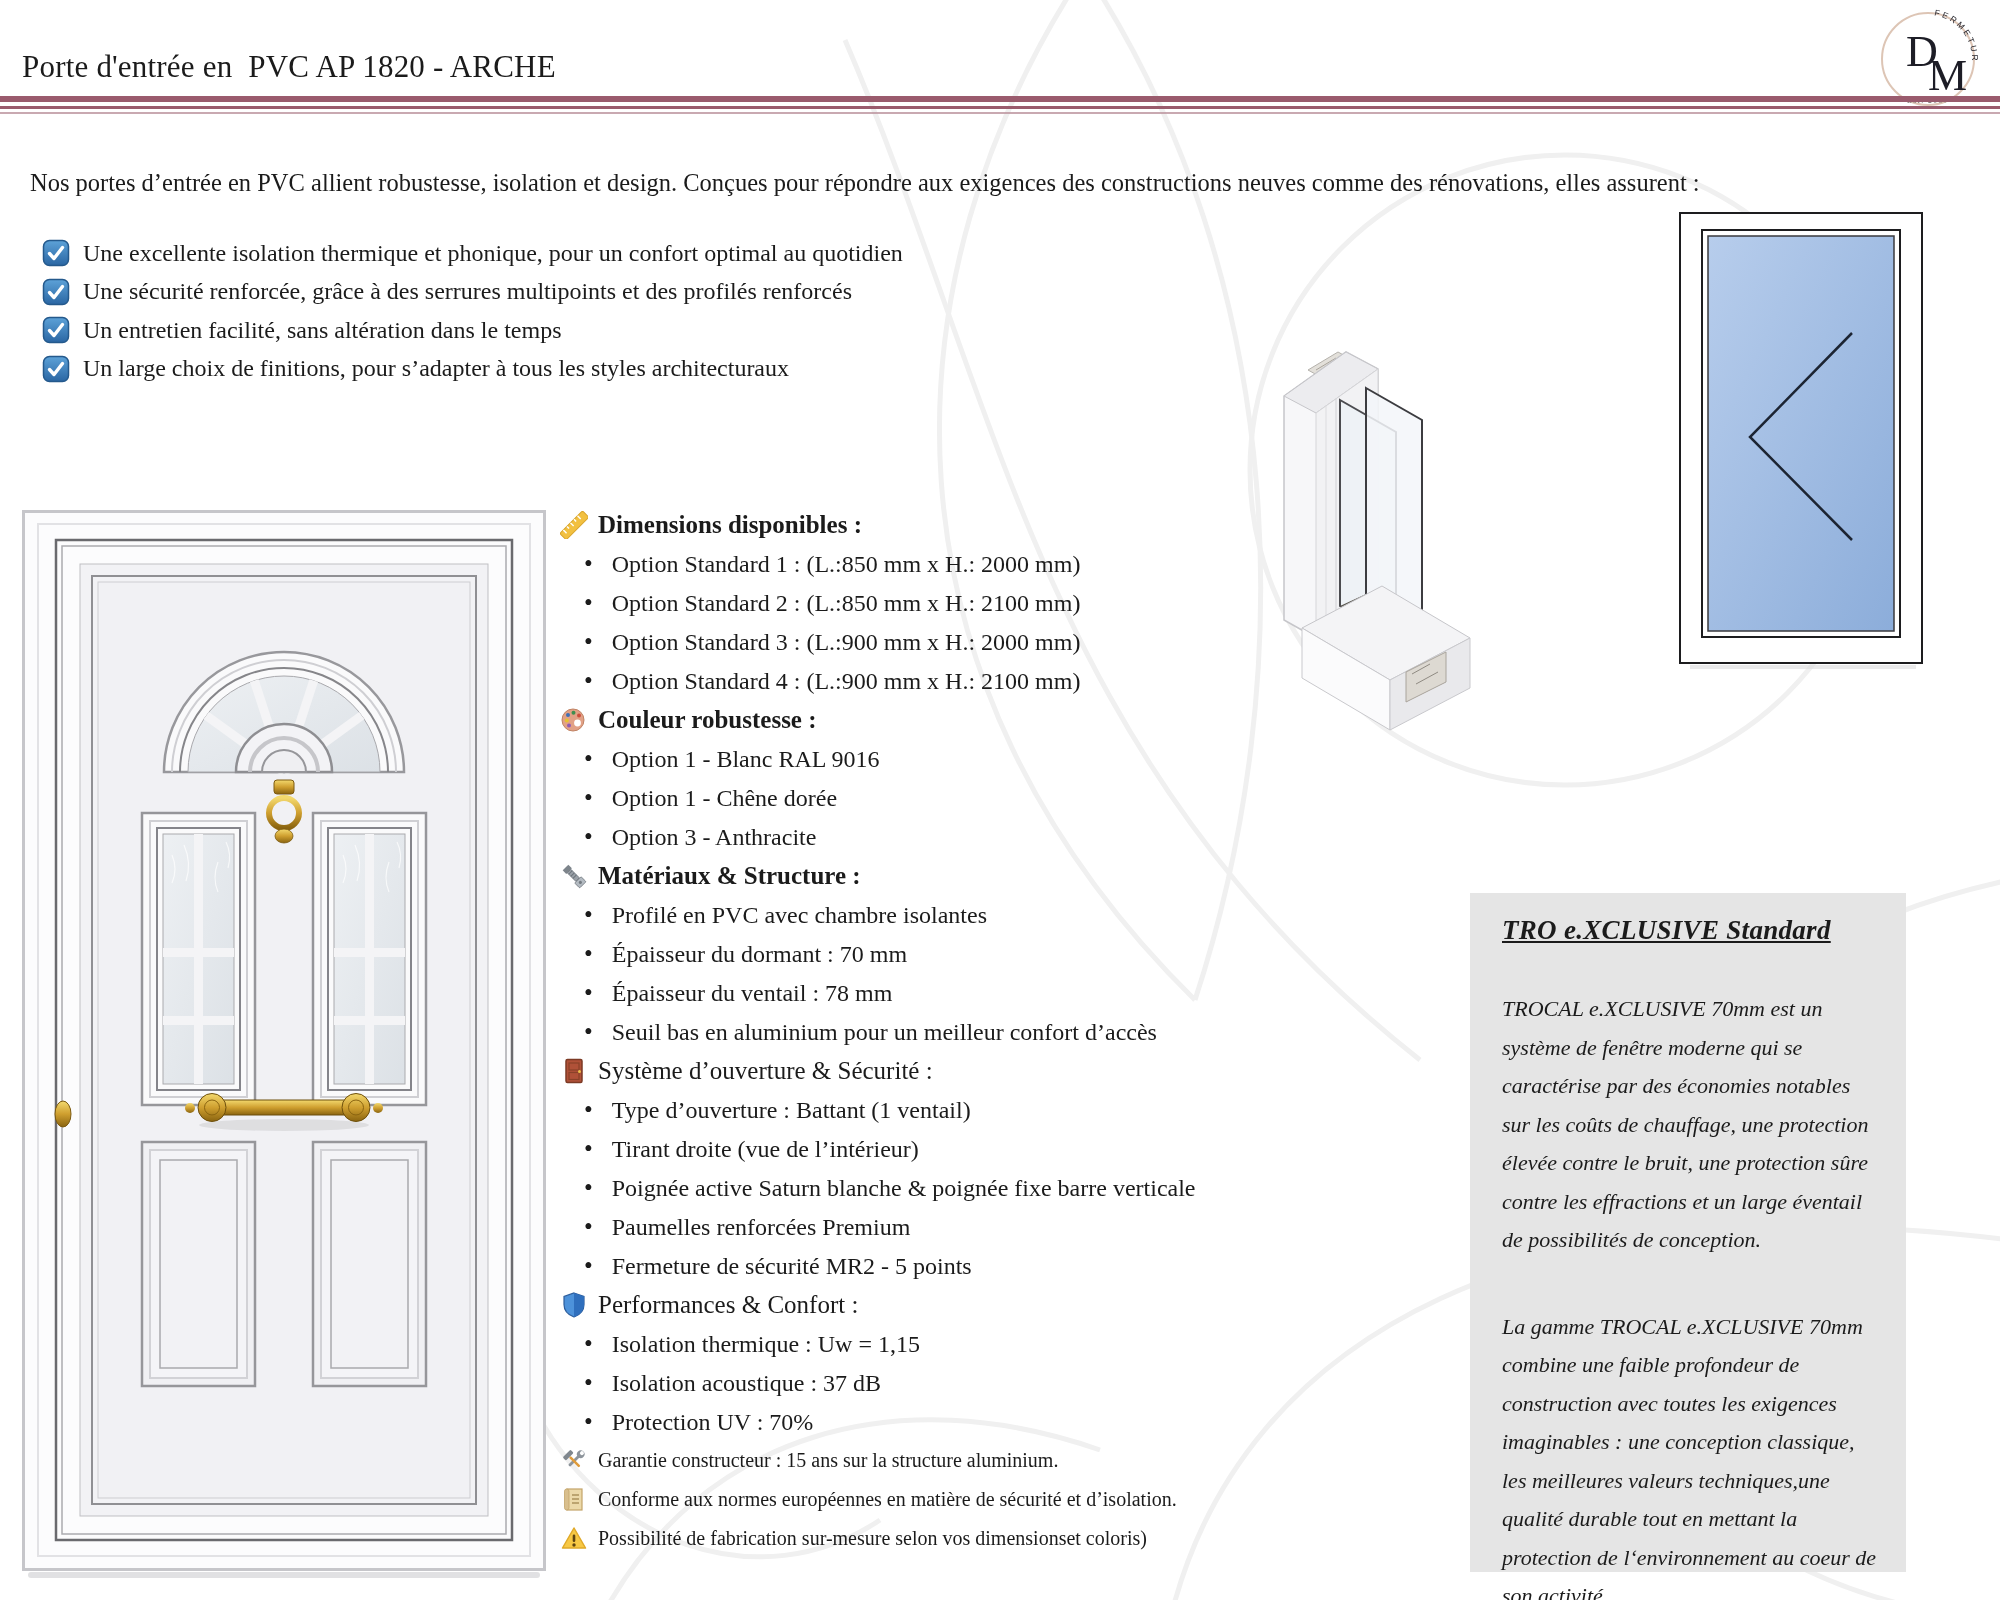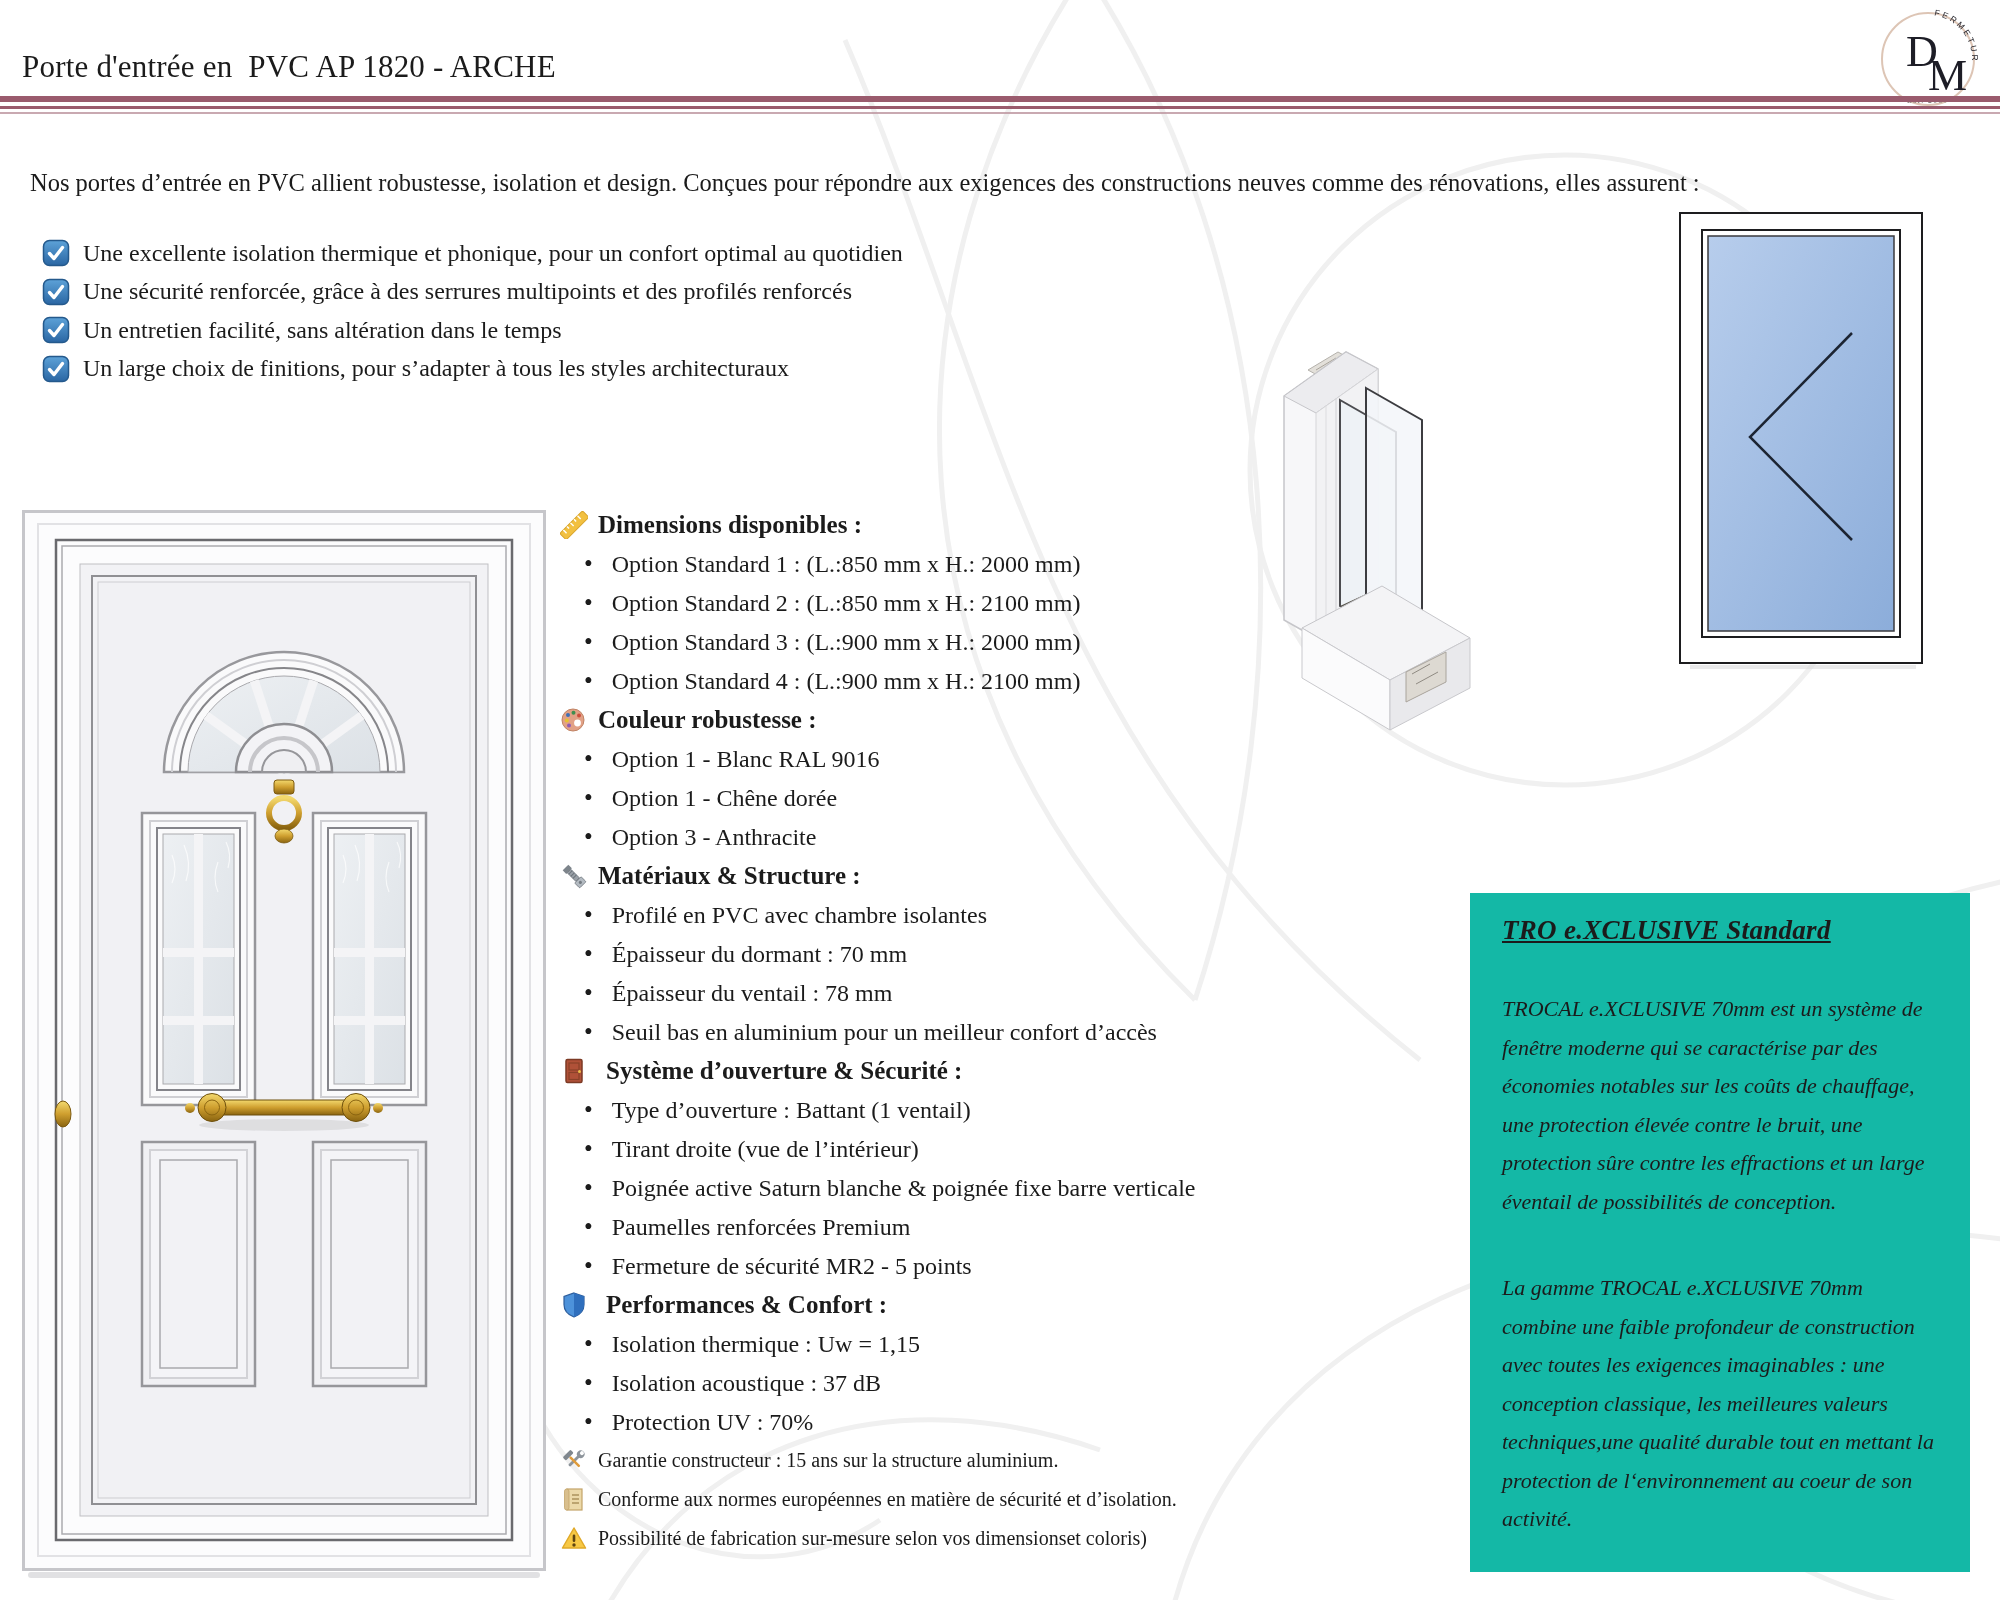--- a/index.html
+++ b/index.html
@@ -16,25 +16,25 @@
   .checklist{position:absolute;left:42px;top:234px;}
   .check-item{display:flex;align-items:center;height:38.5px;font-size:24px;}
   .check-icon{width:28px;height:28px;margin-right:13px;flex:0 0 auto;display:inline-flex;}
   .door{position:absolute;left:22px;top:510px;width:524px;height:1072px;}
   .profile{position:absolute;left:1278px;top:342px;width:205px;height:400px;}
   .diagram{position:absolute;left:1678px;top:205px;width:255px;height:470px;}
   .specs{position:absolute;left:560px;top:505px;width:900px;}
   .srow{display:flex;align-items:center;height:39px;}
   .sicon{width:28px;height:28px;margin-right:10px;display:inline-flex;flex:0 0 auto;}
   .shead{font-size:25px;font-weight:bold;}
-  .shead.plain{font-weight:bold;margin-left:8px;}
+  .shead.plain{font-weight:normal;}
   .sitem{font-size:24px;padding-left:24px;}
   .sitem::before{content:"•";margin-right:19px;font-size:25px;}
   .sfoot{font-size:20px;}
-  .tro{position:absolute;left:1470px;top:893px;width:500px;height:679px;background:#14b8a6;
+  .tro{position:absolute;left:1470px;top:893px;width:436px;height:679px;background:#e5e5e5;
        box-sizing:border-box;padding:14px 28px 0 32px;font-style:italic;}
   .tro-title{font-size:27px;font-weight:bold;text-decoration:underline;margin:8px 0 0 0;letter-spacing:.3px;}
   .tro p{font-size:22px;line-height:38.5px;margin:0;}
   .tro .p1{margin-top:44px;}
   .tro .p2{margin-top:48px;}
 </style>
 </head>
 <body>
 
 <svg width="0" height="0" style="position:absolute" aria-hidden="true">

